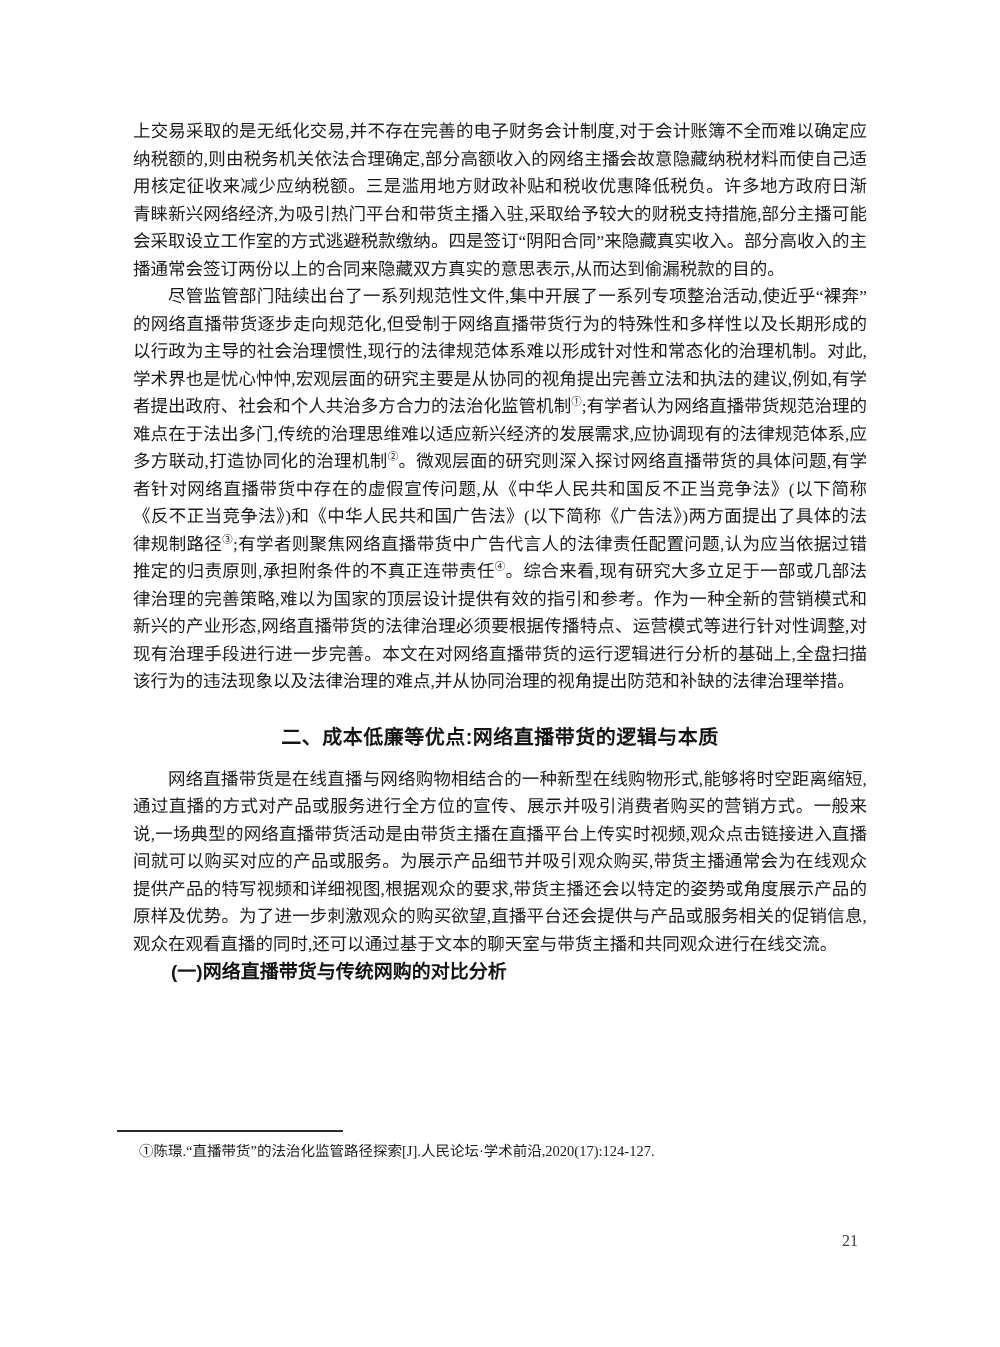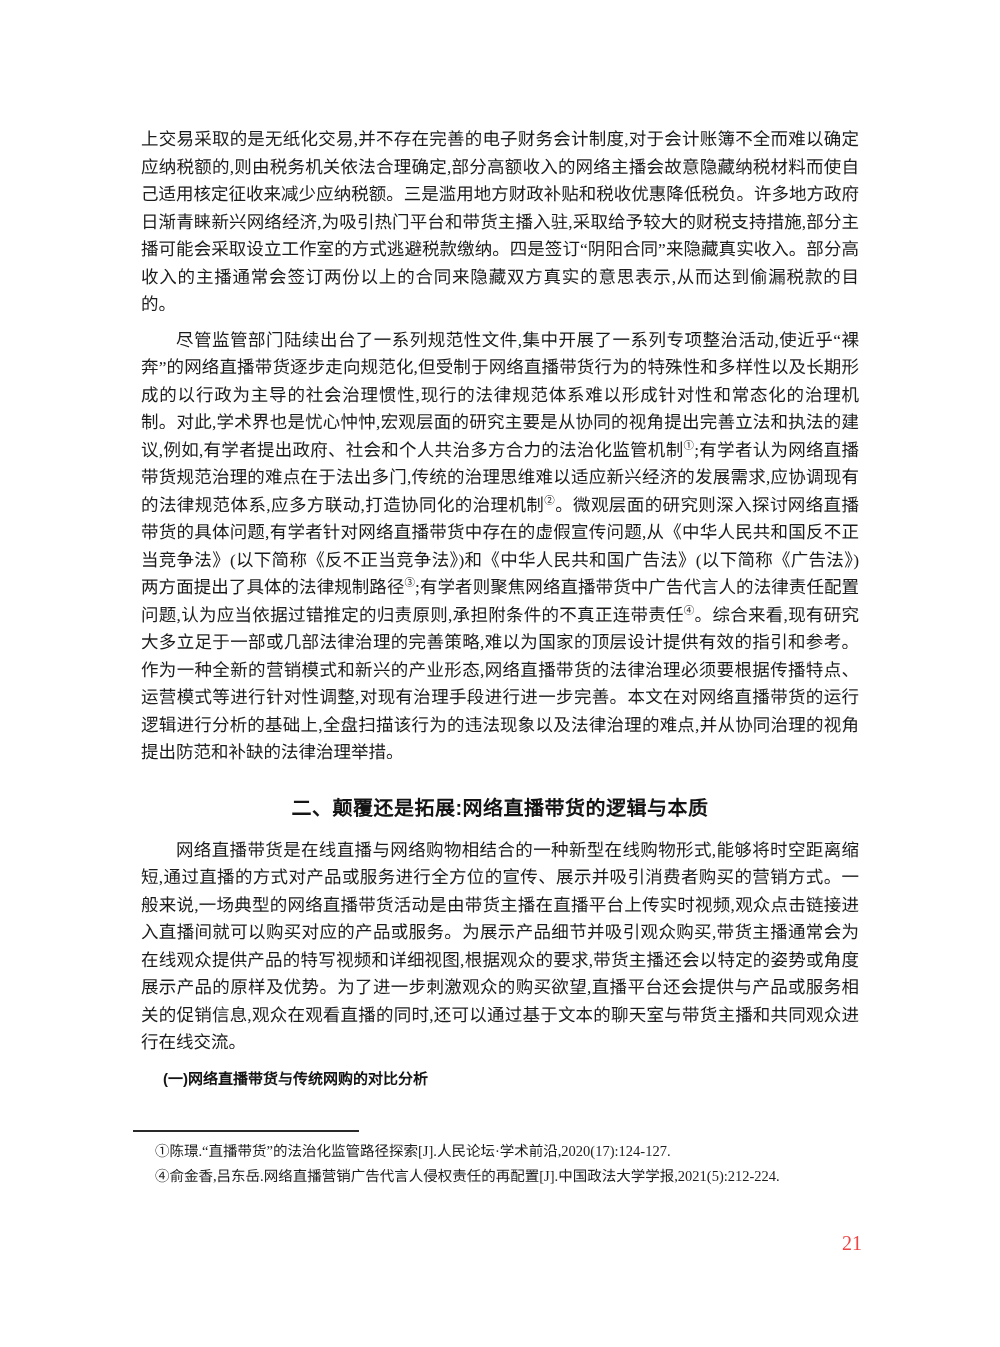--- a/index.html
+++ b/index.html
@@ -19,55 +19,55 @@
   .doc-body {
     position: absolute;
     left: 133px;
     top: 118px;
     width: 734px;
     font-size: 17.5px;
     line-height: 27.5px;
     text-align: justify;
   }
   .para {
-    margin: 8px;
+    margin: 0;
     text-align: justify;
   }
   .para.indent {
     text-indent: 2em;
   }
   .section-heading {
     margin: 26px 0 14px 0;
     font-family: "Liberation Sans", "DejaVu Sans", sans-serif;
     font-weight: bold;
     font-size: 20px;
     line-height: 30px;
     text-align: center;
     text-indent: 0;
     color: #151515;
     letter-spacing: 0.5px;
   }
   .subsection-heading {
     margin: 0;
     font-family: "Liberation Sans", "DejaVu Sans", sans-serif;
     font-weight: bold;
-    font-size: 15px;
+    font-size: 19px;
     line-height: 27.5px;
     text-indent: 2em;
     text-align: left;
     color: #151515;
   }
   sup.fnmark {
     font-size: 10.5px;
     line-height: 0;
     vertical-align: super;
   }
   .footnotes {
     position: absolute;
-    left: 133px;
+    left: 117px;
     top: 1130px;
     width: 734px;
     font-size: 14.5px;
     line-height: 24.7px;
     color: #1c1c1c;
   }
   .footnote-divider {
     width: 226px;
     height: 0;
     border-top: 2px solid #2a2a2a;
@@ -75,39 +75,38 @@
   }
   .footnote-item {
     margin: 0;
     padding-left: 22px;
     text-align: left;
   }
   .page-number {
     position: absolute;
     left: 842px;
     top: 1232px;
-    font-size: 20px;
-    color: #ef4444;
+    font-size: 16px;
+    color: #404040;
     font-family: "Liberation Serif", "DejaVu Serif", serif;
   }
 </style>
 </head>
 <body>
 
 <div class="page">
   <main class="doc-body">
       <p class="para">上交易采取的是无纸化交易,并不存在完善的电子财务会计制度,对于会计账簿不全而难以确定应纳税额的,则由税务机关依法合理确定,部分高额收入的网络主播会故意隐藏纳税材料而使自己适用核定征收来减少应纳税额。三是滥用地方财政补贴和税收优惠降低税负。许多地方政府日渐青睐新兴网络经济,为吸引热门平台和带货主播入驻,采取给予较大的财税支持措施,部分主播可能会采取设立工作室的方式逃避税款缴纳。四是签订“阴阳合同”来隐藏真实收入。部分高收入的主播通常会签订两份以上的合同来隐藏双方真实的意思表示,从而达到偷漏税款的目的。</p>
       <p class="para indent">尽管监管部门陆续出台了一系列规范性文件,集中开展了一系列专项整治活动,使近乎“裸奔”的网络直播带货逐步走向规范化,但受制于网络直播带货行为的特殊性和多样性以及长期形成的以行政为主导的社会治理惯性,现行的法律规范体系难以形成针对性和常态化的治理机制。对此,学术界也是忧心忡忡,宏观层面的研究主要是从协同的视角提出完善立法和执法的建议,例如,有学者提出政府、社会和个人共治多方合力的法治化监管机制<sup class="fnmark">①</sup>;有学者认为网络直播带货规范治理的难点在于法出多门,传统的治理思维难以适应新兴经济的发展需求,应协调现有的法律规范体系,应多方联动,打造协同化的治理机制<sup class="fnmark">②</sup>。微观层面的研究则深入探讨网络直播带货的具体问题,有学者针对网络直播带货中存在的虚假宣传问题,从《中华人民共和国反不正当竞争法》(以下简称《反不正当竞争法》)和《中华人民共和国广告法》(以下简称《广告法》)两方面提出了具体的法律规制路径<sup class="fnmark">③</sup>;有学者则聚焦网络直播带货中广告代言人的法律责任配置问题,认为应当依据过错推定的归责原则,承担附条件的不真正连带责任<sup class="fnmark">④</sup>。综合来看,现有研究大多立足于一部或几部法律治理的完善策略,难以为国家的顶层设计提供有效的指引和参考。作为一种全新的营销模式和新兴的产业形态,网络直播带货的法律治理必须要根据传播特点、运营模式等进行针对性调整,对现有治理手段进行进一步完善。本文在对网络直播带货的运行逻辑进行分析的基础上,全盘扫描该行为的违法现象以及法律治理的难点,并从协同治理的视角提出防范和补缺的法律治理举措。</p>
-      <h2 class="section-heading">二、颠覆还是拓展:网络直播带货的逻辑与本质</h2>
+      <h2 class="section-heading">二、成本低廉等优点:网络直播带货的逻辑与本质</h2>
       <p class="para indent">网络直播带货是在线直播与网络购物相结合的一种新型在线购物形式,能够将时空距离缩短,通过直播的方式对产品或服务进行全方位的宣传、展示并吸引消费者购买的营销方式。一般来说,一场典型的网络直播带货活动是由带货主播在直播平台上传实时视频,观众点击链接进入直播间就可以购买对应的产品或服务。为展示产品细节并吸引观众购买,带货主播通常会为在线观众提供产品的特写视频和详细视图,根据观众的要求,带货主播还会以特定的姿势或角度展示产品的原样及优势。为了进一步刺激观众的购买欲望,直播平台还会提供与产品或服务相关的促销信息,观众在观看直播的同时,还可以通过基于文本的聊天室与带货主播和共同观众进行在线交流。</p>
       <h3 class="subsection-heading">(一)网络直播带货与传统网购的对比分析</h3>
     </main>
 
   <div class="footnotes">
     <div class="footnote-divider"></div>
     <div id="footnote-list">
         <p class="footnote-item">①陈璟.“直播带货”的法治化监管路径探索[J].人民论坛·学术前沿,2020(17):124-127.</p>
-        <p class="footnote-item">④俞金香,吕东岳.网络直播营销广告代言人侵权责任的再配置[J].中国政法大学学报,2021(5):212-224.</p>
       </div>
   </div>
 
   <div class="page-number">21</div>
 </div>
 
 </body></html>

